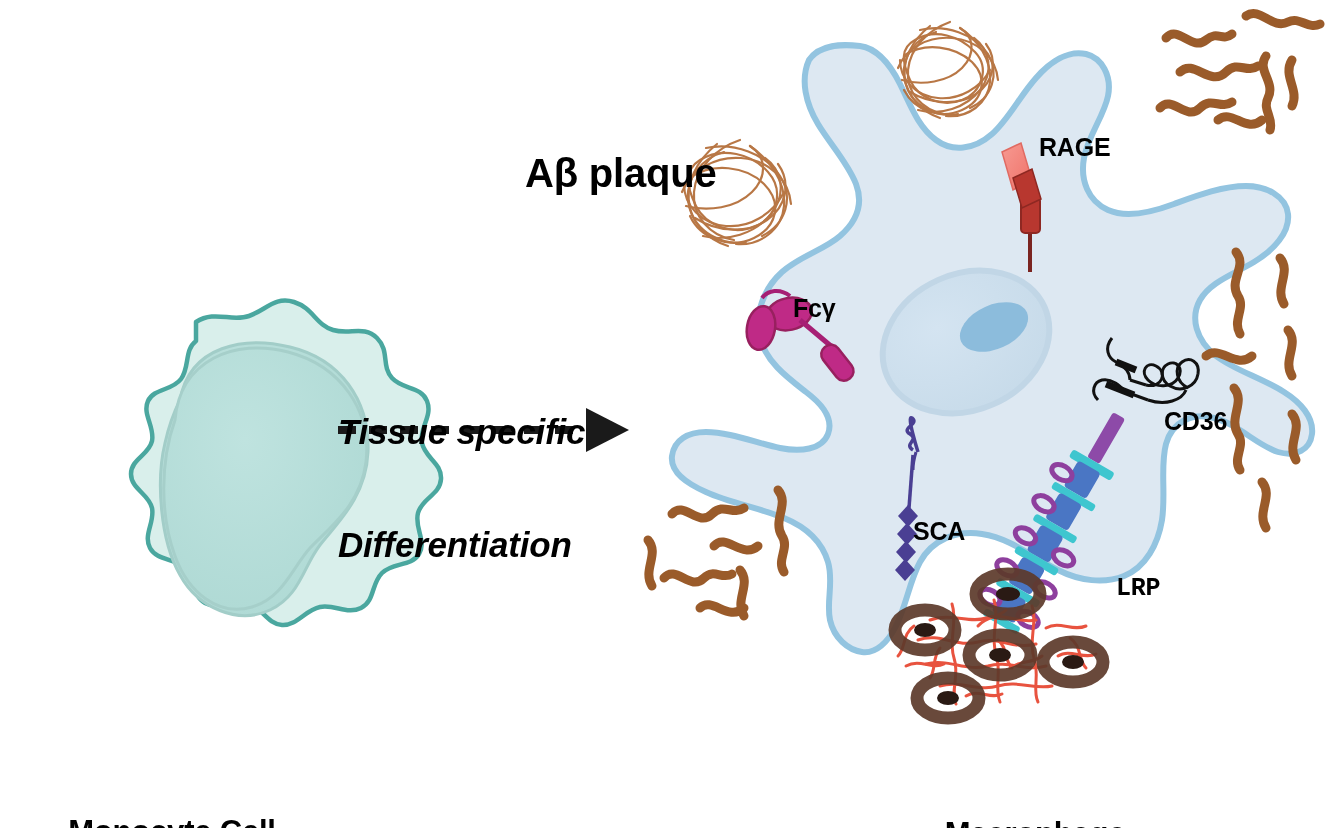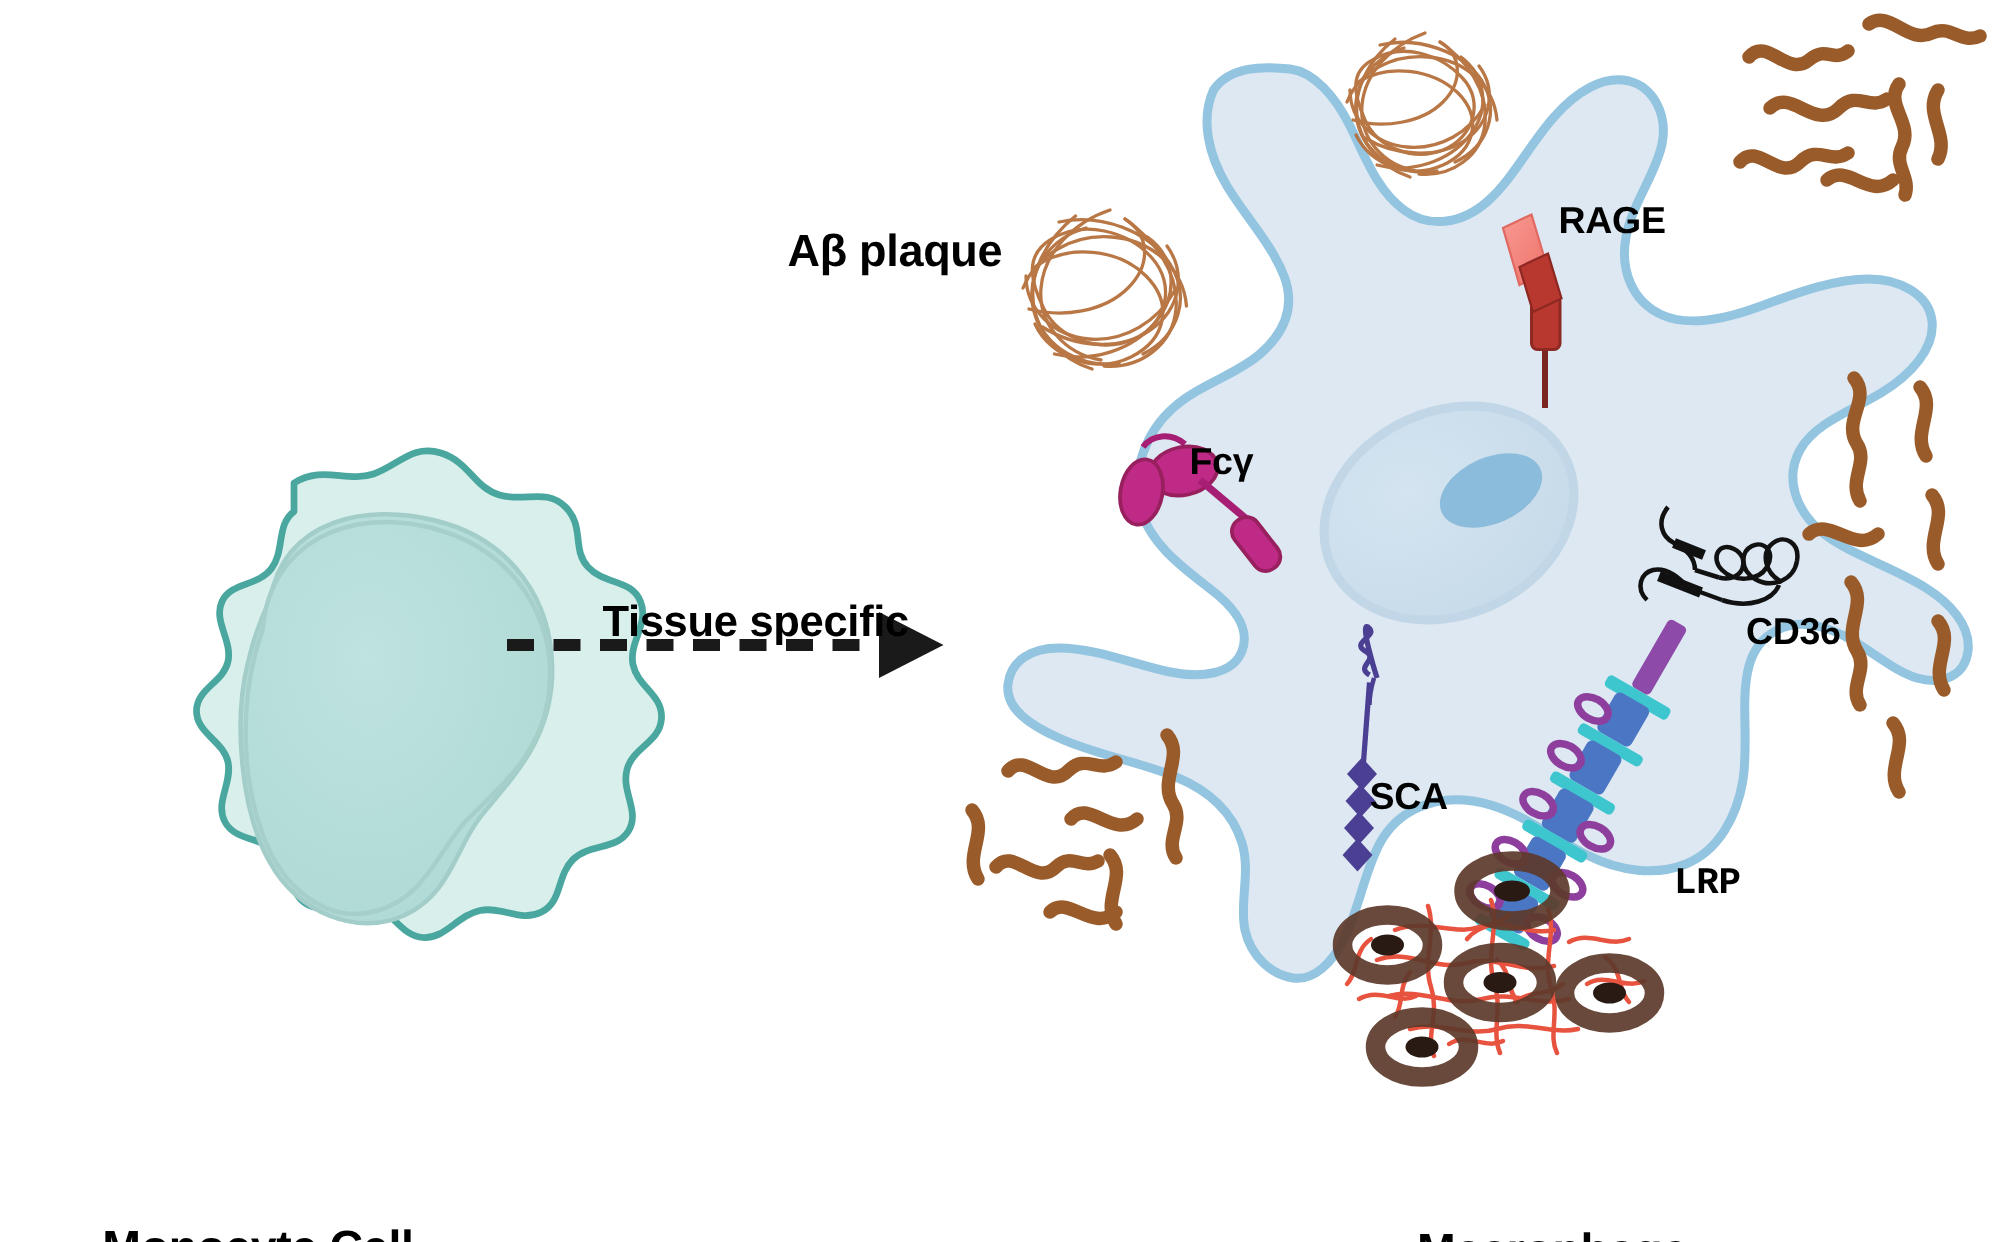--- a/index.html
+++ b/index.html
@@ -34,25 +34,26 @@
     letter-spacing: -0.2px;
   }
   .lbl-center { text-align: center; }
   .cap {
     font-size: 31px;
   }
   .rcp {
     font-size: 25px;
   }
   .arrow-text {
-    font-size: 29px;
-    text-align: right;
+    font-size: 35px;
+    text-align: left;
+    font-style: italic;
   }
   .ab-text {
-    font-size: 30px;
+    font-size: 40px;
   }
 </style>
 </head>
 <body>
 
 <div id="canvas">
 
   <svg id="scene" viewBox="0 0 1328 828" xmlns="http://www.w3.org/2000/svg">
 
     <defs>
@@ -364,20 +365,21 @@
 
   </svg>
 
   <div class="lbl cap lbl-center" style="left:0px; top:748px; width:344px;">
     <div>Monocyte Cell</div>
     
   </div>
 
   <div class="lbl arrow-text" style="left:338px; top:337px; width:268px;">
     <div>Tissue specific</div>
+    <div>Differentiation</div>
   </div>
 
   <div class="lbl ab-text" style="left:525px; top:152px;">Aβ plaque</div>
 
   <div class="lbl rcp" style="left:793px; top:252px;margin-top:43px;">Fcγ</div>
 
   <div class="lbl rcp" style="left:1039px; top:134px;">RAGE</div>
 
   <div class="lbl rcp" style="left:1164px; top:408px;">CD36</div>
 

